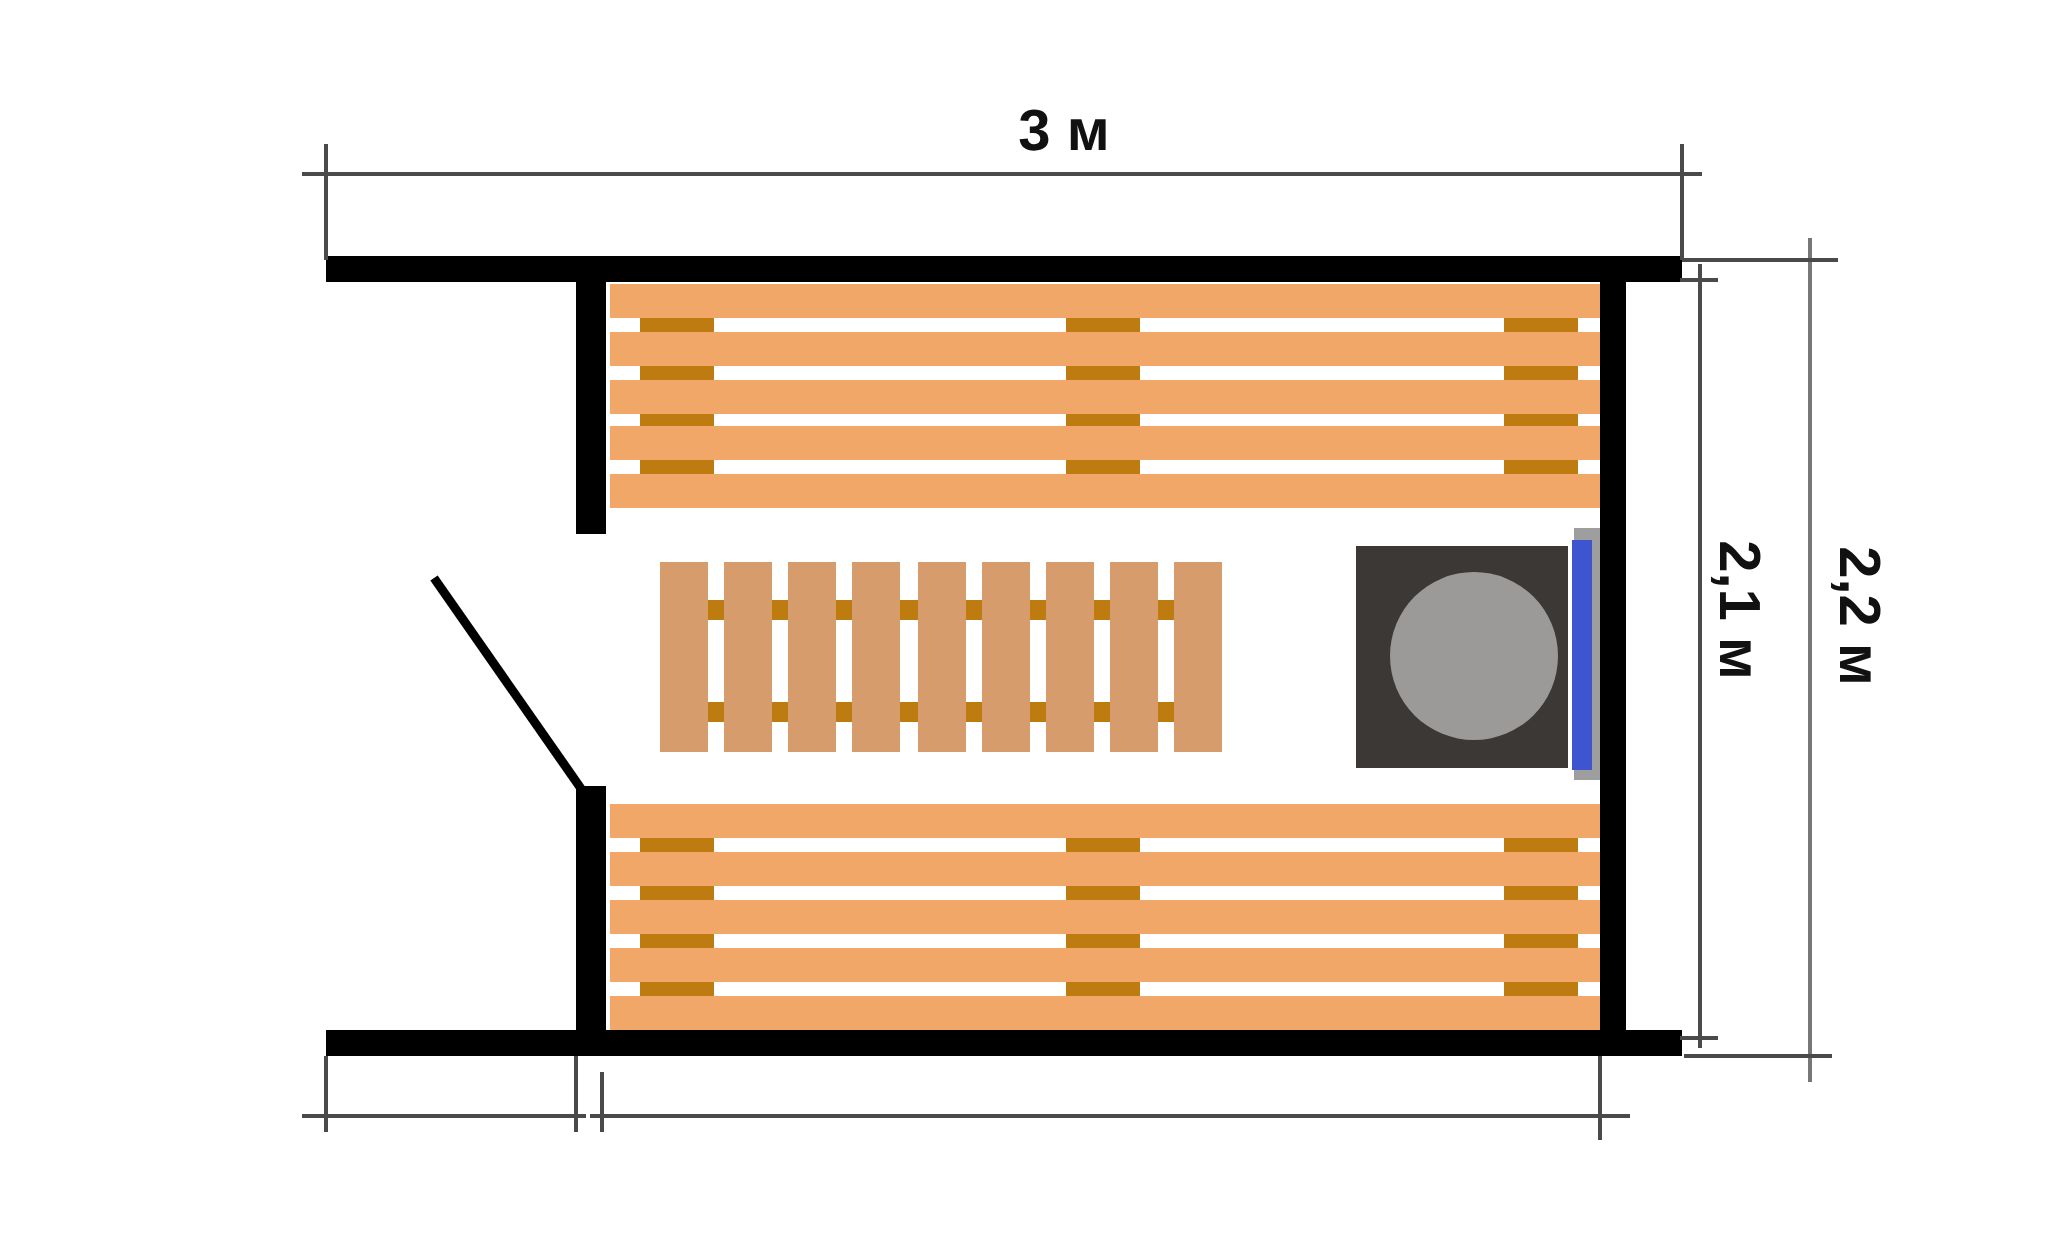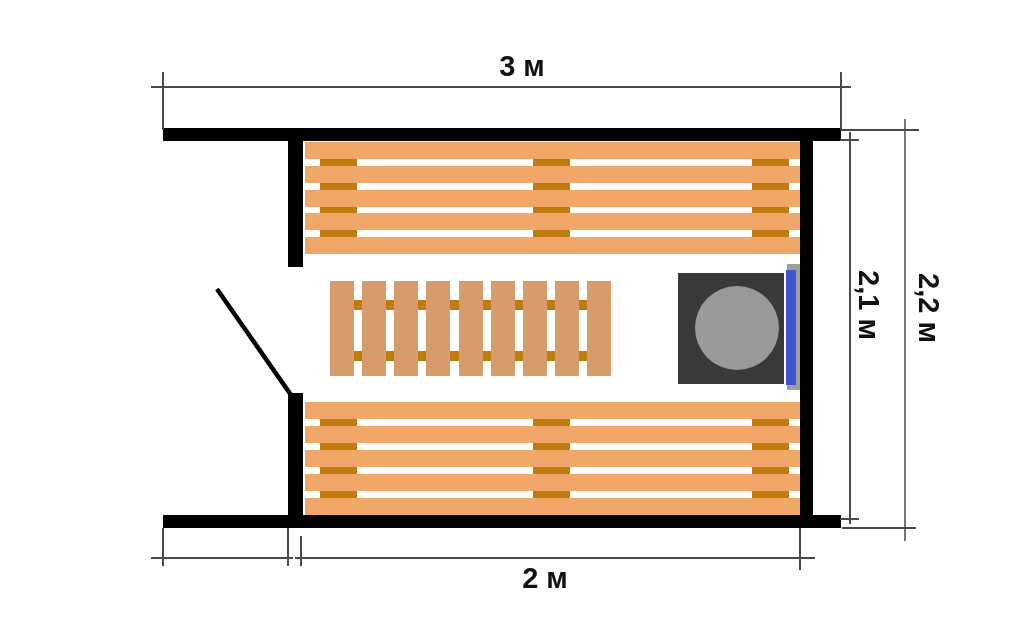--- a/index.html
+++ b/index.html
@@ -86,33 +86,32 @@
     <div class="plank"></div>
   </div>
 
   <div class="stove-body">
     <div class="stove-lid"></div>
   </div>
 
   <div class="dim" style="left:162px;top:72px;width:1.5px;height:58px;"></div>
   <div class="dim" style="left:840px;top:72px;width:1.5px;height:58px;"></div>
   <div class="dim" style="left:151px;top:86px;width:700px;height:1.5px;"></div>
-  <div class="dim-label" style="left:462px;top:50px;">3 м</div>
+  <div class="dim-label" style="left:472px;top:50px;">3 м</div>
 
   <div class="dim" style="left:849px;top:132px;width:1.5px;height:392px;"></div>
   <div class="dim" style="left:840px;top:139px;width:19px;height:1.5px;"></div>
   <div class="dim" style="left:840px;top:518px;width:19px;height:1.5px;"></div>
   <div class="dim-label vertical" style="left:809px;top:289px;">2,1 м</div>
 
   <div class="dim light" style="left:904px;top:119px;width:1.5px;height:422px;"></div>
   <div class="dim" style="left:841px;top:129px;width:78px;height:1.5px;"></div>
   <div class="dim" style="left:842px;top:527px;width:74px;height:1.5px;"></div>
   <div class="dim-label vertical" style="left:869px;top:292px;">2,2 м</div>
 
   <div class="dim" style="left:162px;top:528px;width:1.5px;height:38px;"></div>
   <div class="dim" style="left:287px;top:528px;width:1.5px;height:38px;"></div>
   <div class="dim" style="left:300px;top:536px;width:1.5px;height:30px;"></div>
   <div class="dim" style="left:799px;top:528px;width:1.5px;height:42px;"></div>
   <div class="dim" style="left:151px;top:557px;width:142px;height:1.5px;"></div>
   <div class="dim" style="left:295px;top:557px;width:520px;height:1.5px;"></div>
-  <div class="dim-label" style="left:485px;top:562px;">2 м</div>
 
 </div>
 
 </body></html>

